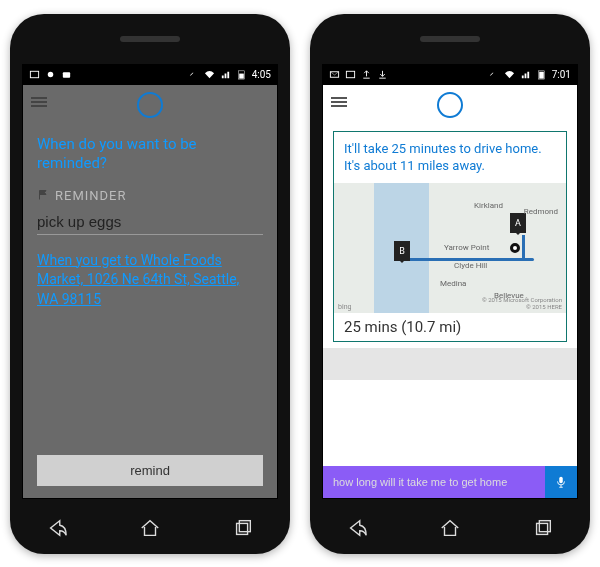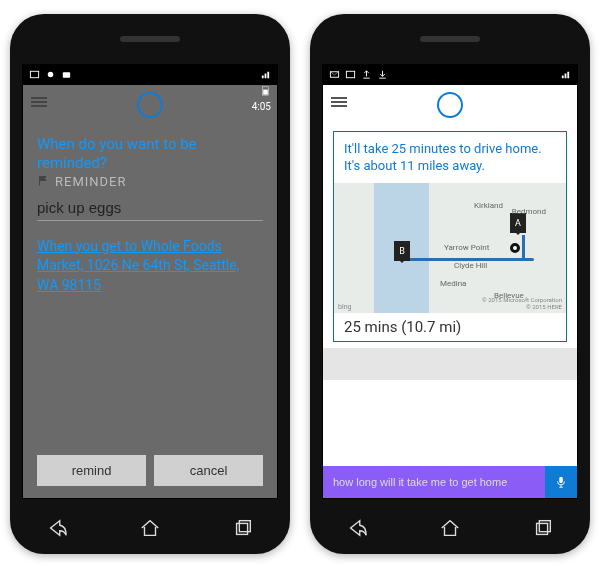--- a/index.html
+++ b/index.html
@@ -41,34 +41,34 @@
   }
   .statusbar {
     height: 20px;
     background: #000;
     color: #fff;
     font-size: 10px;
     display: flex; align-items: center; justify-content: space-between;
     padding: 0 6px;
   }
   .status-left { display: flex; gap: 5px; }
-  .status-right { display: flex; gap: 5px; align-items: flex-end; flex-direction: column; }
+  .status-right { display: flex; gap: 5px; align-items: flex-end; }
   .status-icon { width: 11px; height: 11px; }
 
   
   .screen-dark { background: #6a6a6a; }
   .appbar { height: 40px; display: flex; align-items: center; justify-content: center; position: relative; }
   .menu-btn { position: absolute; left: 8px; top: 10px; }
   .menu-icon div { width: 16px; height: 2px; background: #555; margin: 2px 0; }
   .screen-dark .menu-icon div { background: #444; }
   .cortana-ring {
     width: 26px; height: 26px; border: 2px solid #0f7bd4; border-radius: 50%;
   }
   .content-dark { padding: 10px 14px; flex: 1; display: flex; flex-direction: column; }
-  .prompt-text { color: #0f9aff; font-size: 15px; line-height: 1.3; }
+  .prompt-text { color: #0f9aff; font-size: 15px; line-height: 1.3; margin-bottom: 14px; }
   .reminder-label { display: flex; align-items: center; gap: 6px; color: #bbb; font-size: 13px; letter-spacing: 1px; margin-bottom: 6px; }
   .flag-icon { width: 12px; height: 12px; fill: #444; }
   .reminder-input {
     width: 100%;
     color: #222; font-size: 15px;
     border: none; border-bottom: 1px solid #999;
     padding: 4px 0; margin-bottom: 16px;
     background: transparent;
   }
   .location-link { color: #0f9aff; font-size: 14px; text-decoration: underline; line-height: 1.4; }
@@ -156,21 +156,20 @@
         <svg class="flag-icon" viewBox="0 0 24 24">
             <path d="M5 3 L5 21 M5 3 L18 3 L15 7 L18 11 L5 11" stroke="#444" stroke-width="2" fill="#444"></path>
           </svg>
         <span>REMINDER</span>
       </div>
       <input class="reminder-input" value="pick up eggs" style="">
       <a href="#" class="location-link">When you get to Whole Foods Market, 1026 Ne 64th St, Seattle, WA 98115</a>
     </div>
     <div class="btn-row">
       <button class="dark-btn">remind</button>
-      <button class="dark-btn">cancel</button>
     </div>
   </div>
   <div class="navbar-bottom">
     <svg class="navbtn" viewBox="0 0 24 24">
         <path d="M15 4 L5 12 L15 20 L15 15 Q20 15 22 20 Q22 10 15 9 Z"></path>
       </svg>
     <svg class="navbtn" viewBox="0 0 24 24">
         <path d="M3 12 L12 4 L21 12 M6 11 L6 20 L18 20 L18 11"></path>
       </svg>
     <svg class="navbtn" viewBox="0 0 24 24">
@@ -227,21 +226,21 @@
     <div class="card">
       <div class="card-text">It'll take 25 minutes to drive home. It's about 11 miles away.</div>
       <div class="map-area">
         <div class="water"></div>
         <div class="route-line"></div>
         <div class="route-line2"></div>
         <div class="marker marker-a">A</div>
         <div class="marker marker-b">B</div>
         <div class="target"></div>
         <span class="map-label" style="left:140px; top:18px;">Kirkland</span>
-        <span class="map-label" style="right:20px; top:24px;">Redmond</span>
+        <span class="map-label" style="right:8px; top:24px;">Redmond</span>
         <span class="map-label" style="left:110px; top:60px;">Yarrow Point</span>
         <span class="map-label" style="left:120px; top:78px;">Clyde Hill</span>
         <span class="map-label" style="left:106px; top:96px;">Medina</span>
         <span class="map-label" style="left:160px; top:108px;">Bellevue</span>
         <span class="bing-attrib">bing</span>
         <span class="map-attrib" style="white-space:pre-line;">© 2015 Microsoft Corporation
 © 2015 HERE</span>
       </div>
       <div class="travel-summary">25 mins (10.7 mi)</div>
     </div>

